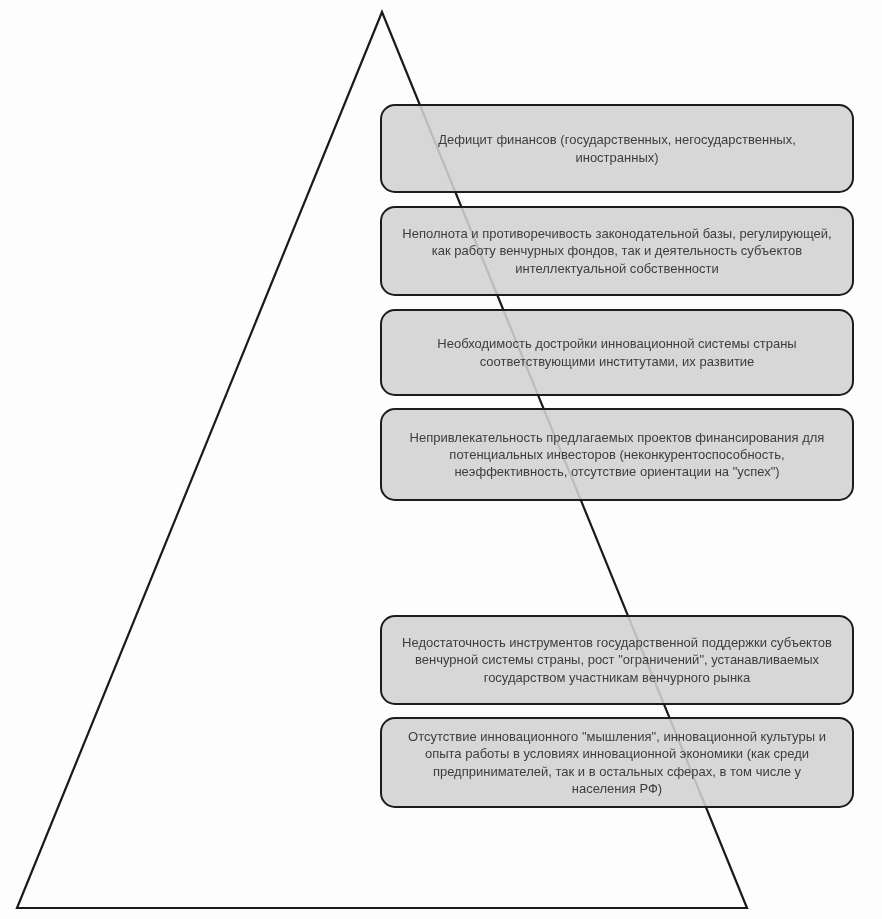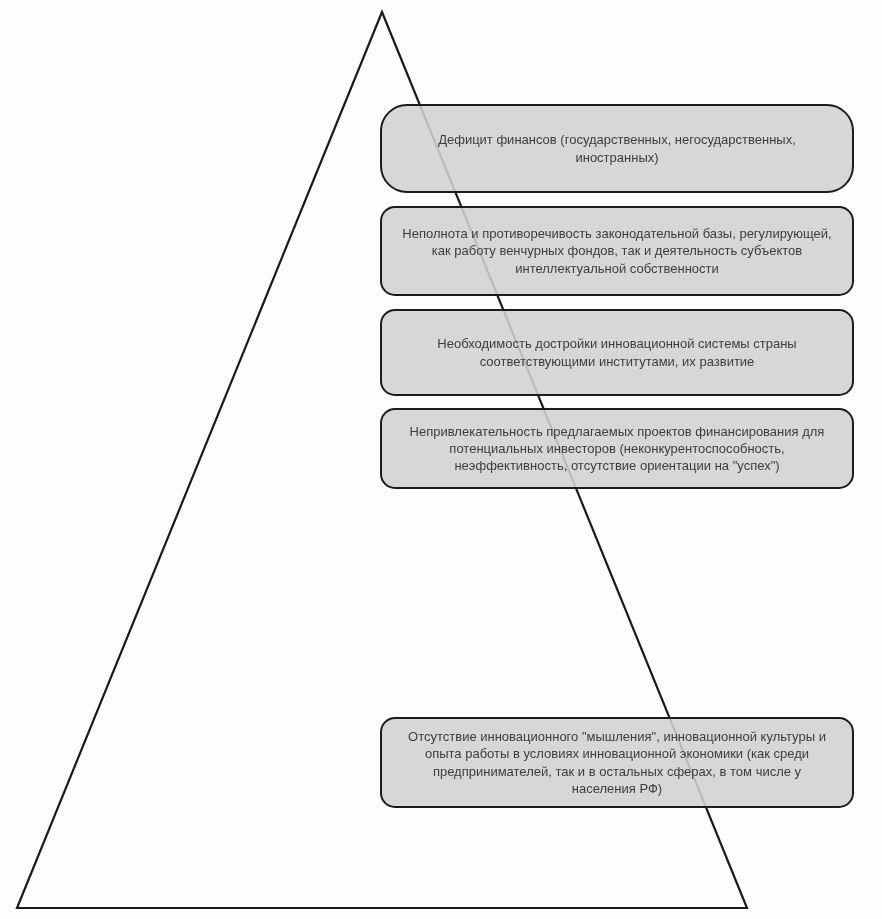--- a/index.html
+++ b/index.html
@@ -32,24 +32,24 @@
     border-radius: 15px;
     display: flex;
     align-items: center;
     justify-content: center;
     padding: 6px 18px;
     text-align: center;
     color: #3d3d3d;
     font-size: 13px;
     line-height: 1.32;
   }
-  .b1 { top: 104px; height: 89px; border-radius: 27px; }
+  .b1 { top: 104px; height: 89px; }
   .b2 { top: 206px; height: 90px; }
   .b3 { top: 309px; height: 87px; }
-  .b4 { top: 408px; height: 81px; justify-content: flex-end; }
+  .b4 { top: 408px; height: 93px; justify-content: flex-end; }
   .b5 { top: 512px; height: 88px; }
   .b6 { top: 615px; height: 90px; }
   .b7 { top: 717px; height: 91px; }
 </style>
 </head>
 <body>
 
 <div id="stage">
 
   <svg id="pyramid-svg" viewBox="0 0 882 919" xmlns="http://www.w3.org/2000/svg">
@@ -66,18 +66,21 @@
 
   <div class="obstacle-box b2">
     <span>Неполнота и противоречивость законодательной базы, регулирующей, как работу венчурных фондов, так и деятельность субъектов интеллектуальной собственности</span>
   </div>
 
   <div class="obstacle-box b4">
     <span>Непривлекательность предлагаемых проектов финансирования для потенциальных инвесторов (неконкурентоспособность, неэффективность, отсутствие ориентации на "успех")</span>
   </div>
 
 
+  <div class="obstacle-box b6">
+    <span>Недостаточность инструментов государственной поддержки субъектов венчурной системы страны, рост "ограничений", устанавливаемых государством участникам венчурного рынка</span>
+  </div>
 
   <div class="obstacle-box b7">
     <span>Отсутствие инновационного "мышления", инновационной культуры и опыта работы в условиях инновационной экономики (как среди предпринимателей, так и в остальных сферах, в том числе у населения РФ)</span>
   </div>
 
 </div>
 
 </body></html>

